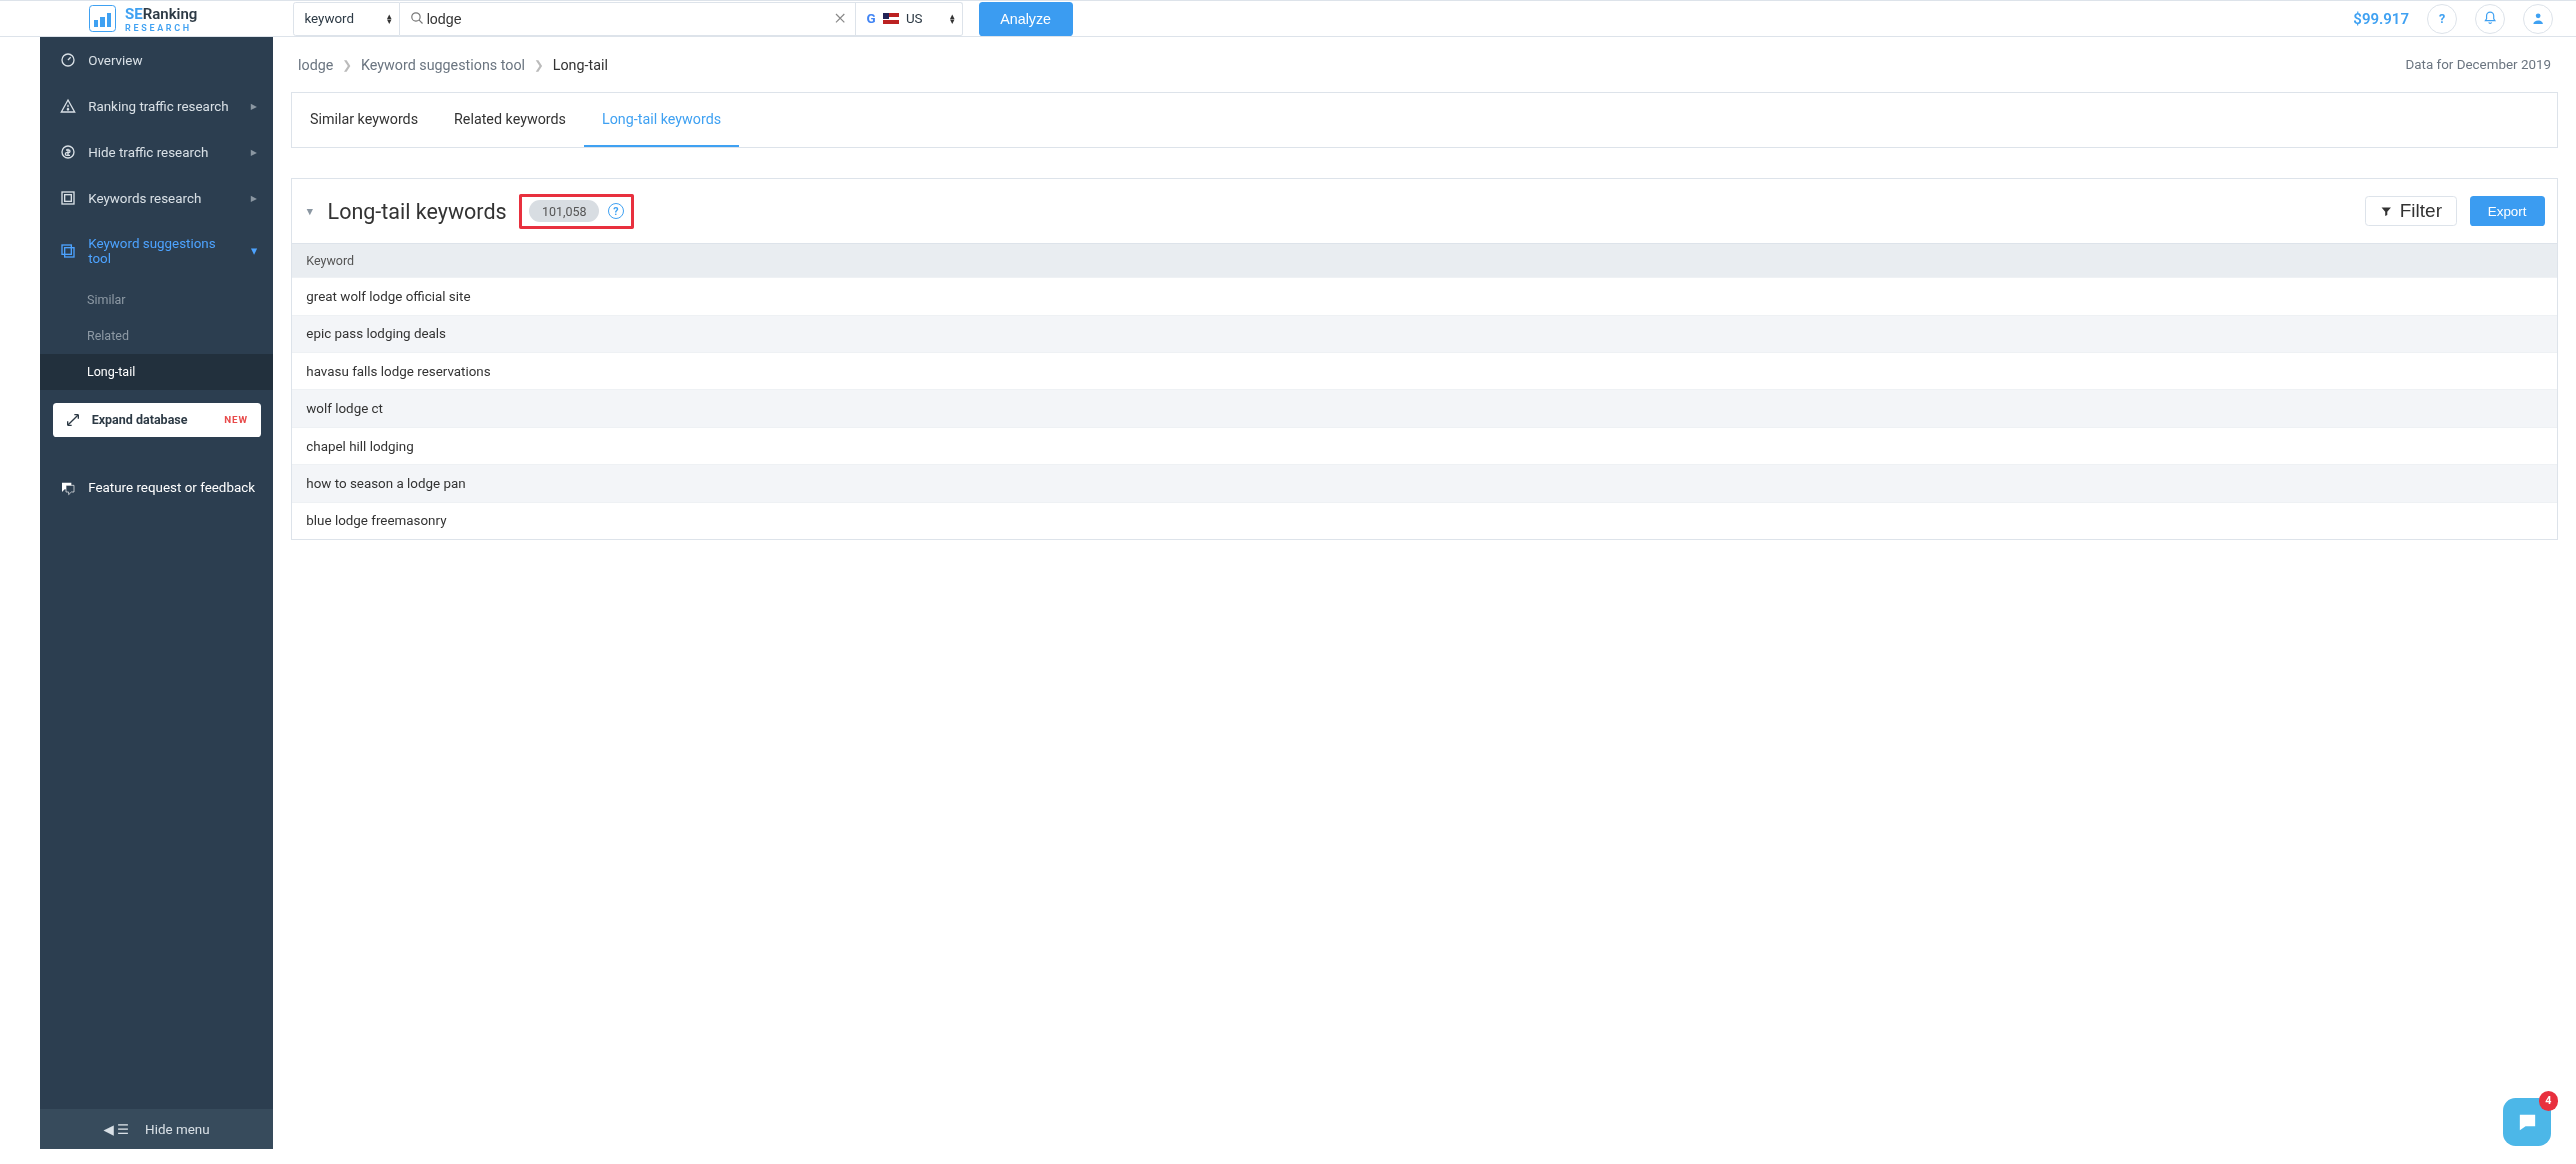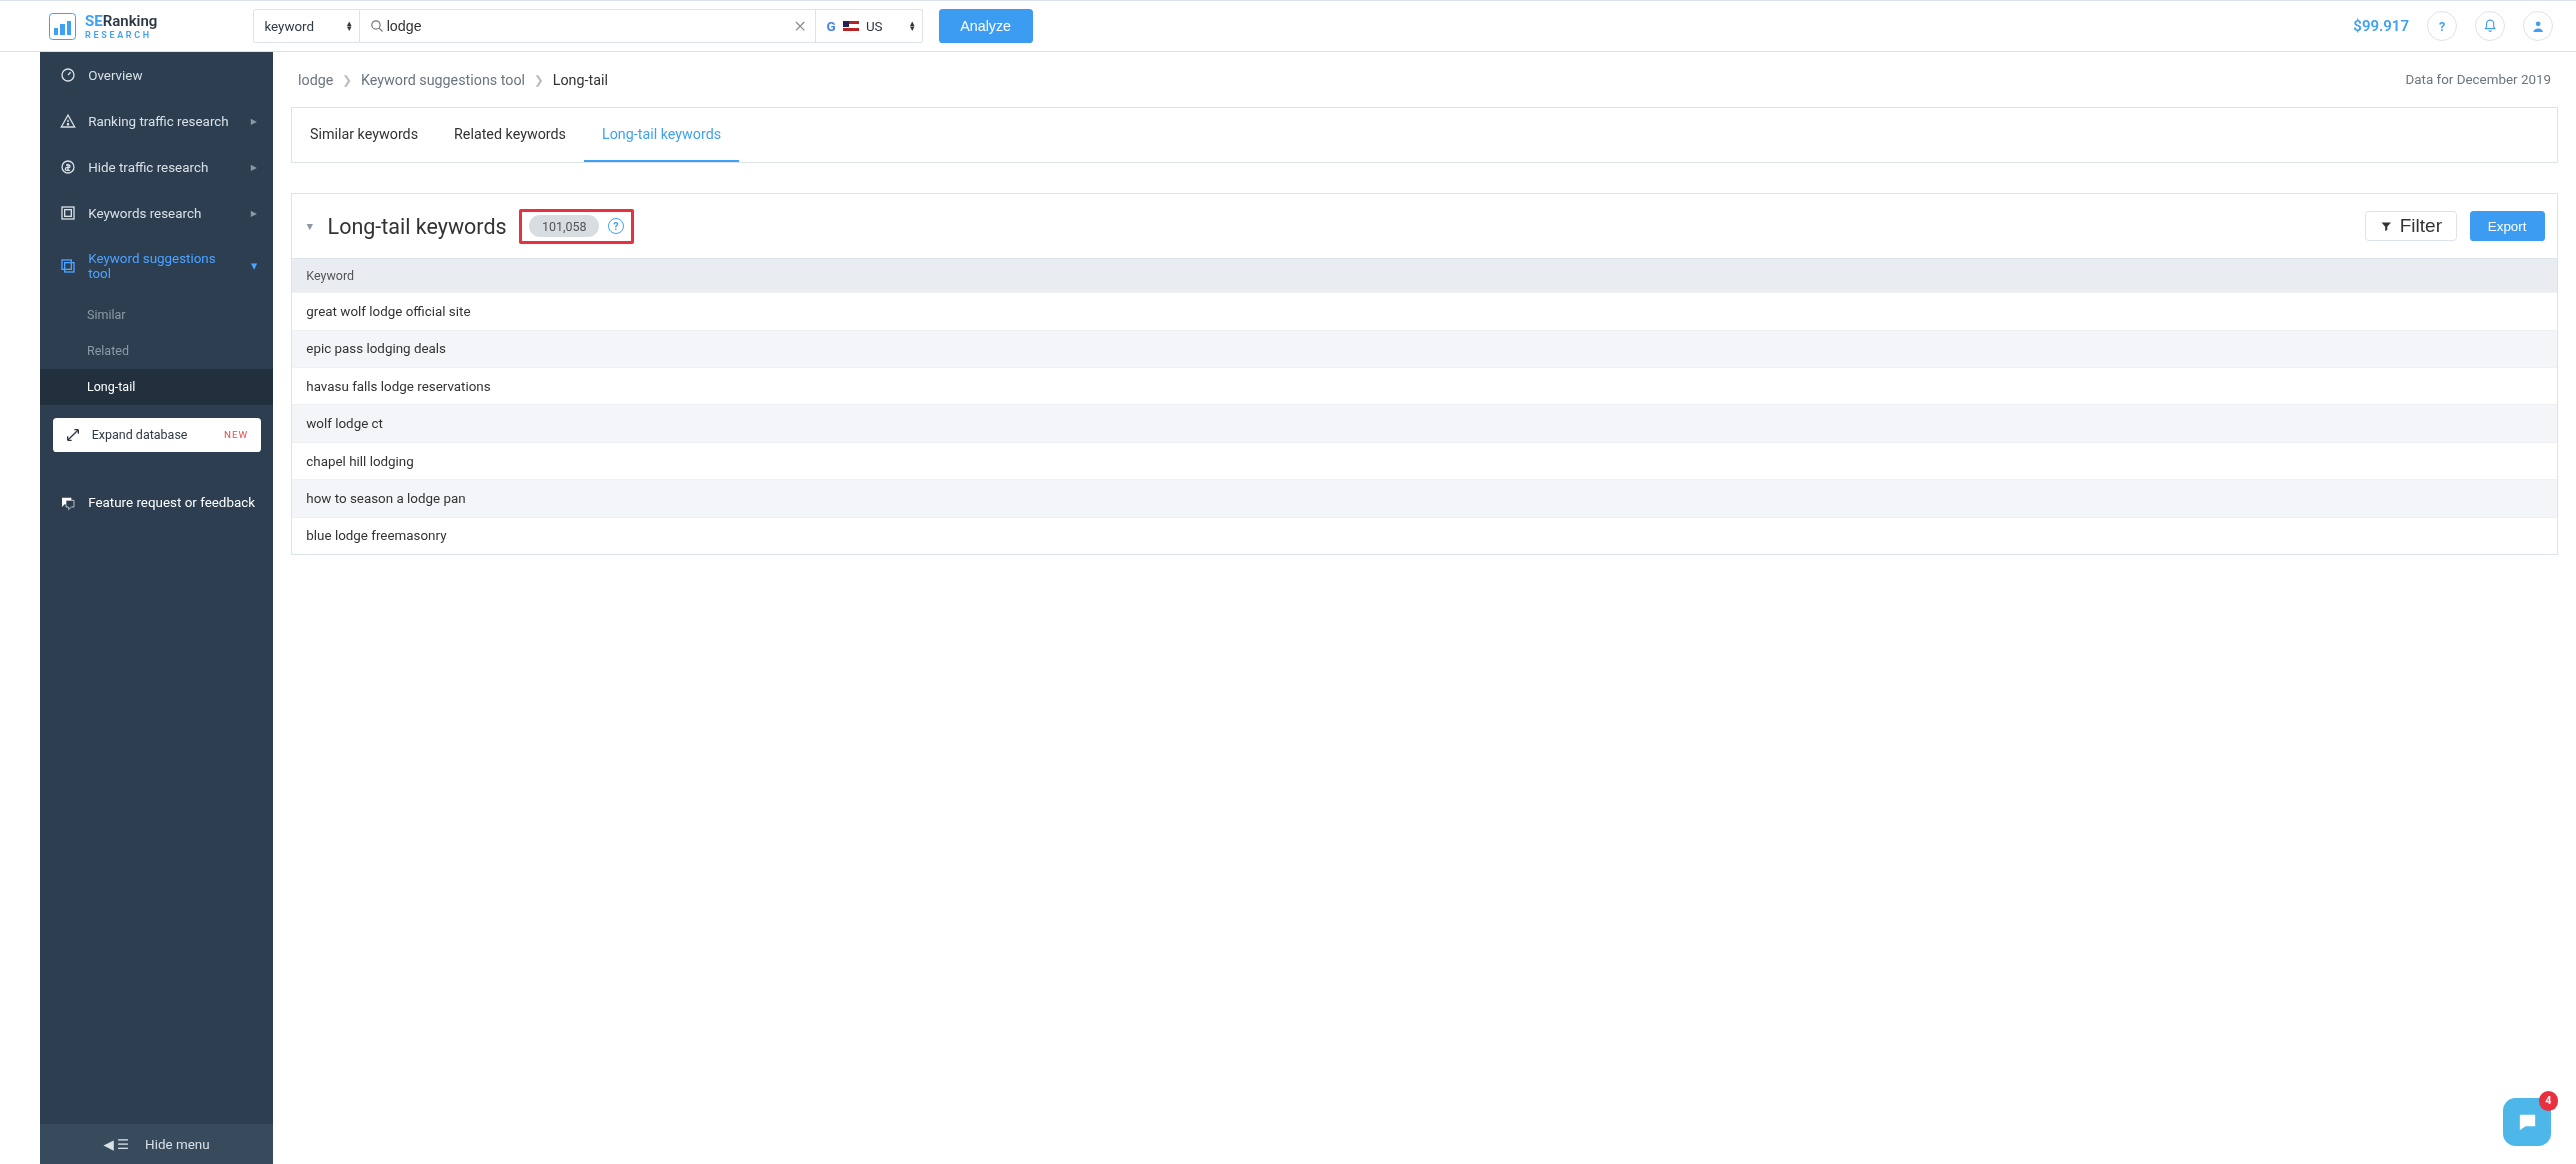--- a/index.html
+++ b/index.html
@@ -22,24 +22,25 @@
     font-family: -apple-system, BlinkMacSystemFont, "Segoe UI", Roboto, Helvetica, Arial, sans-serif;
     font-size: 12.5px;
     color: var(--text-main);
     background: #fff;
   }
 
   
   .topbar {
     display: flex;
     align-items: center;
-    height: 52px;
+    height: 37px;
     border-top: 0.9px solid var(--border);
     border-bottom: 0.9px solid var(--border);
     background: #fff;
+    padding-left: 40px;
   }
   .logo-wrap {
     width: 233px;
     display: flex;
     align-items: center;
     padding-left: 49px;
     gap: 9px;
   }
   .logo-mark {
     width: 27px; height: 27px;
@@ -179,21 +180,21 @@
   }
   .expand-db {
     margin: 12.5px 12.5px 0 12.5px;
     background: #fff;
     border-radius: 3.6px;
     padding: 9px 12.5px;
     display: flex;
     align-items: center;
     gap: 10.7px;
     color: #2d3a45;
-    font-weight: 400;
+    font-weight: 700;
     cursor:pointer;
   }
   .expand-db .new-badge {
     margin-left: auto;
     color: #e84a4a;
     font-size: 9.8px;
     letter-spacing: 0.9px;
   }
   .feedback {
     display:flex;

